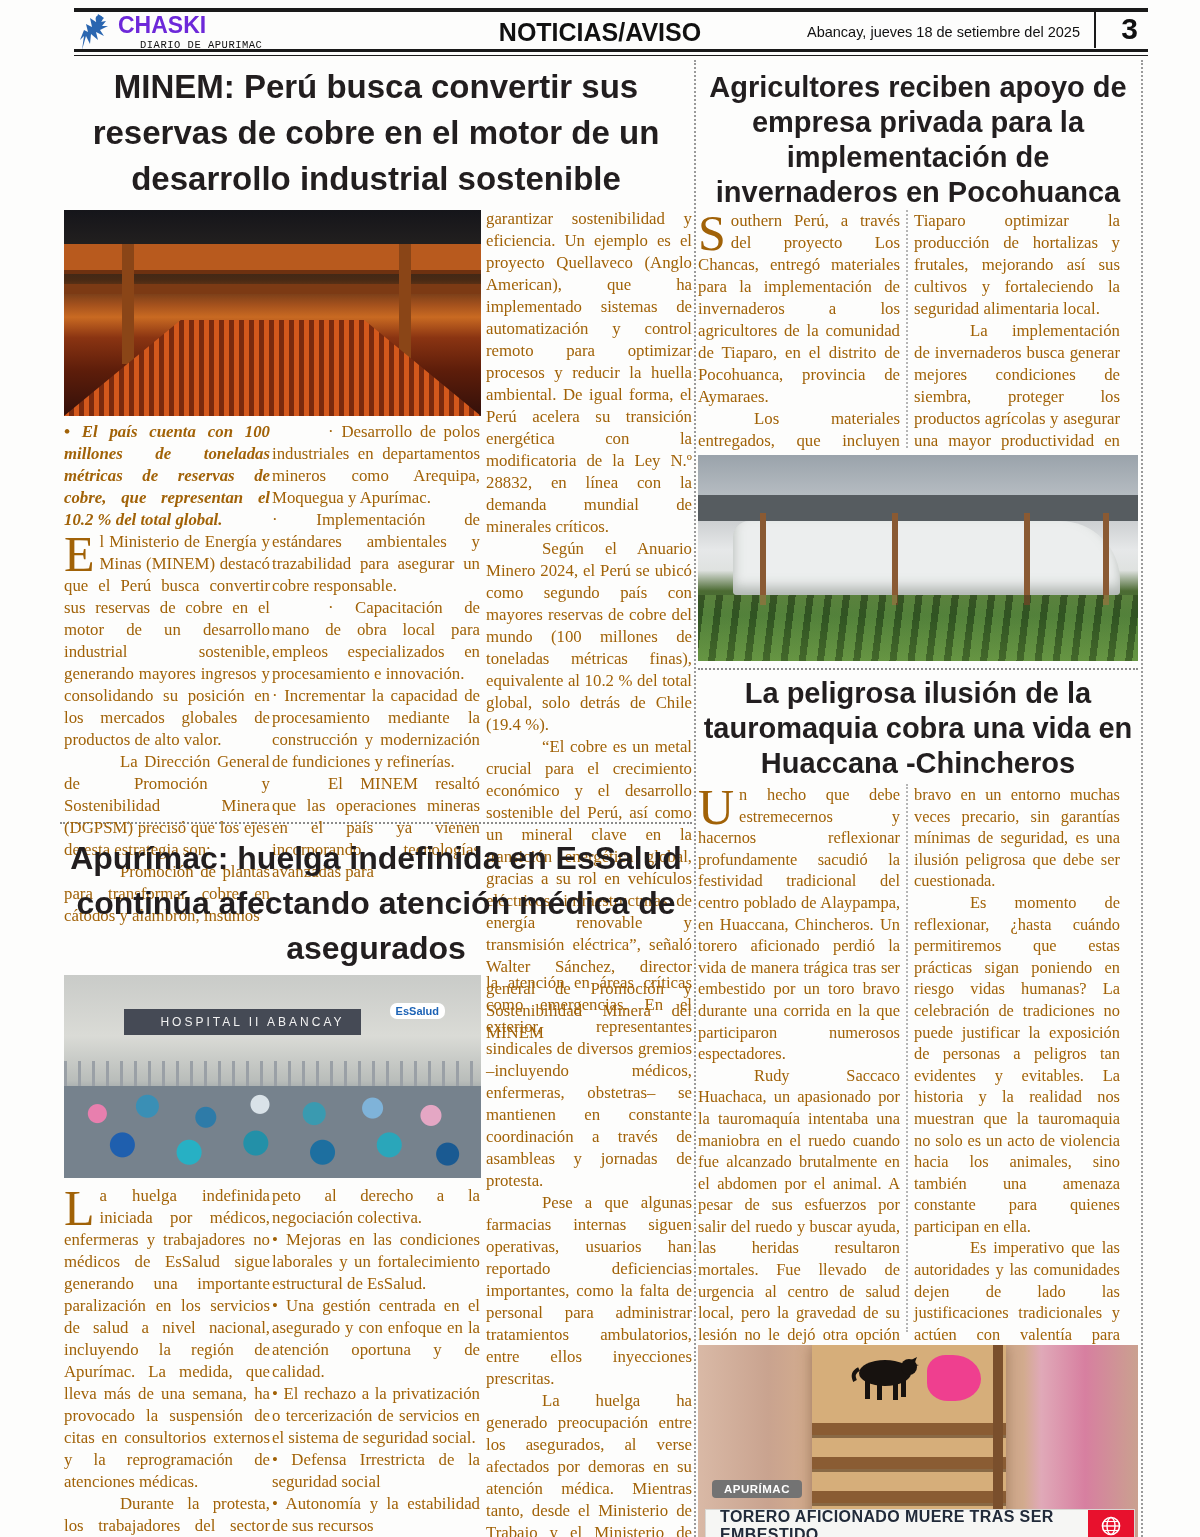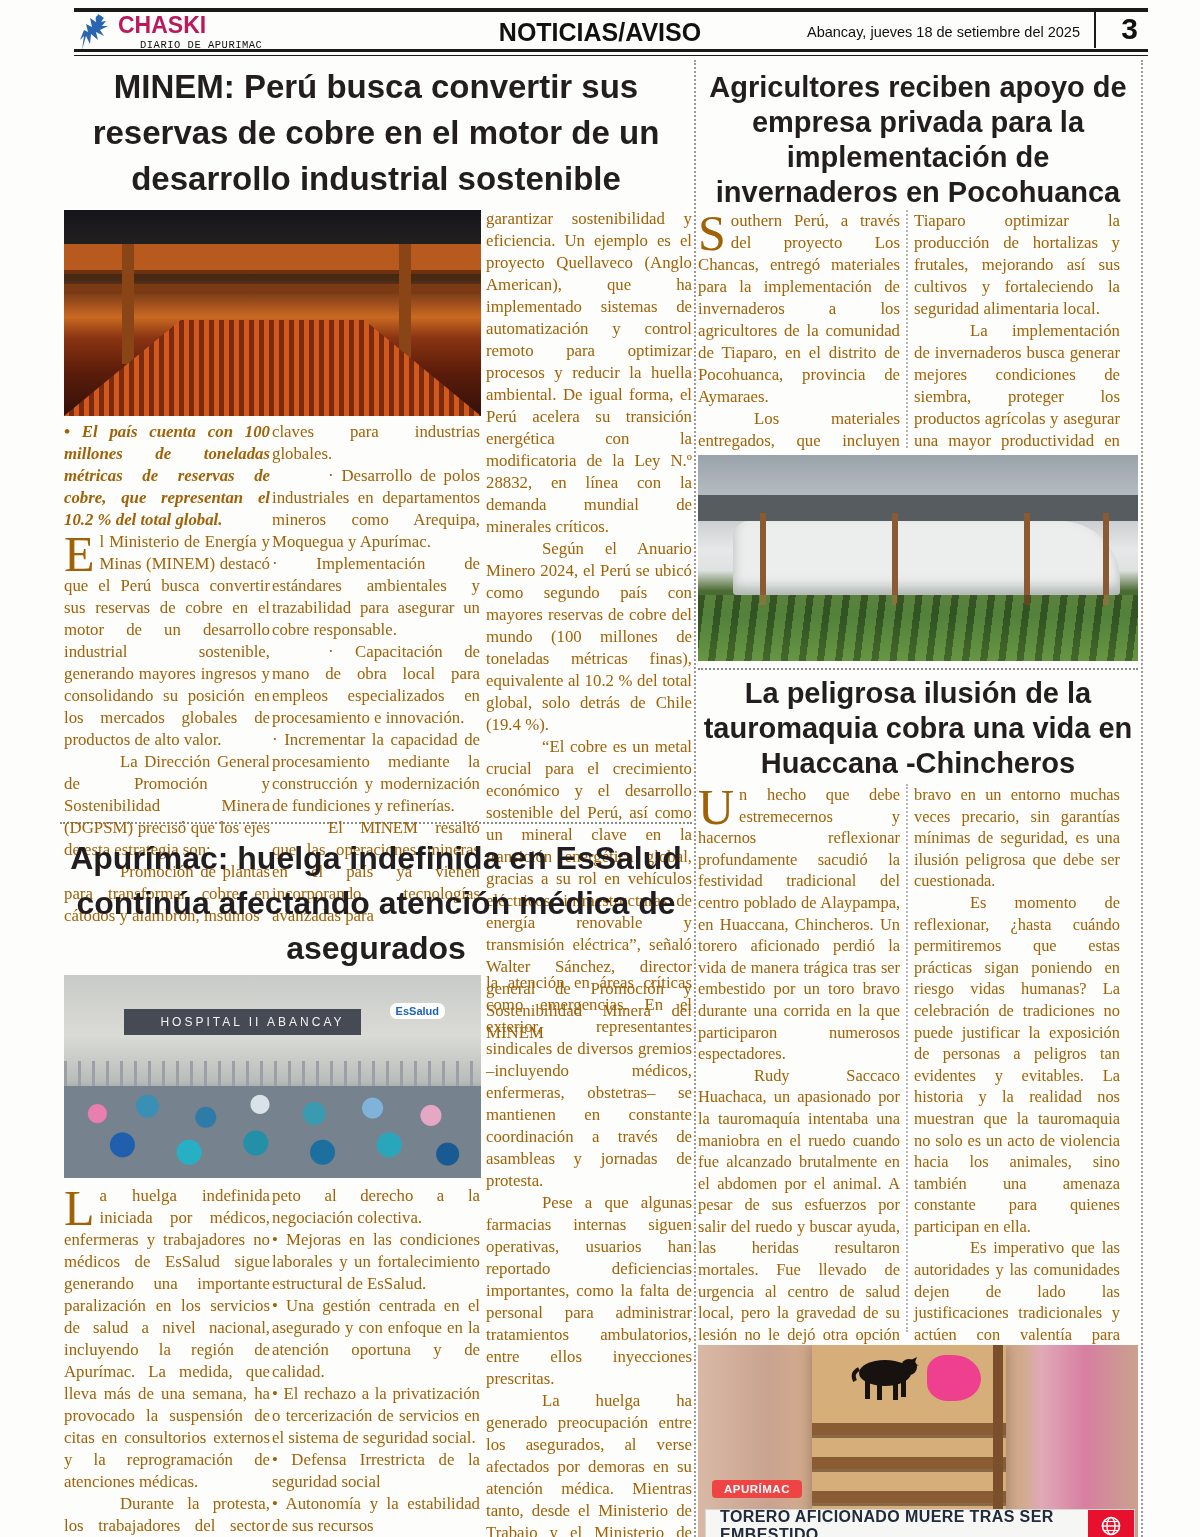--- a/index.html
+++ b/index.html
@@ -5,21 +5,21 @@
   html,body{margin:0;padding:0;background:#e9e9e9;}
   .page{position:relative;width:1200px;height:1537px;background:#fdfdfc;margin:0 auto;
         overflow:hidden;font-family:"Liberation Serif",serif;color:#141414;}
   
   .rule-top{position:absolute;left:74px;right:52px;top:8px;height:4px;background:#1a1a1a;}
   .rule-head-bot{position:absolute;left:74px;right:52px;top:49px;height:3px;background:#1a1a1a;}
   .rule-head-bot2{position:absolute;left:74px;right:52px;top:55px;height:1px;background:#1a1a1a;}
   .brand{position:absolute;left:78px;top:12px;display:flex;align-items:center;gap:6px;}
   .brand svg{display:block;}
   .brand-text{line-height:1;}
-  .brand-title{font-family:"Liberation Sans",sans-serif;font-weight:700;font-size:23px;color:#be185d;}
+  .brand-title{font-family:"Liberation Sans",sans-serif;font-weight:700;font-size:23px;color:#6d28d9;}
   .brand-sub{font-family:Liberation Mono, monospace;font-size:10.5px;letter-spacing:.5px;color:#111;margin-top:3px;padding-left:22px;}
   .section-title{position:absolute;left:0;right:0;top:18px;text-align:center;
         font-family:"Liberation Sans",sans-serif;font-weight:700;font-size:25px;color:#111;}
   .dateline{position:absolute;right:120px;top:24px;font-family:"Liberation Sans",sans-serif;
         font-size:14.5px;color:#111;}
   .page-num-sep{position:absolute;right:104px;top:10px;width:2px;height:38px;background:#1a1a1a;}
   .page-num{position:absolute;right:62px;top:12px;font-family:"Liberation Sans",sans-serif;
         font-weight:700;font-size:30px;color:#111;}
   
   .vdiv{position:absolute;width:0;border-left:2px dotted #9a9a9a;}
@@ -75,21 +75,21 @@
        radial-gradient(circle at 46% 62%,#2390a8 0 12px,transparent 13px),
        radial-gradient(circle at 62% 72%,#1d6fa0 0 12px,transparent 13px),
        radial-gradient(circle at 78% 64%,#2aa6ba 0 12px,transparent 13px),
        radial-gradient(circle at 92% 74%,#1a5a92 0 11px,transparent 12px);}
   .ph-bull{left:698px;top:1345px;width:440px;height:192px;
      background:linear-gradient(90deg,#d9b9a6 0%,#c9a38f 16%,#d2ab8e 24%,#d2ab8e 74%,#e0a9b8 78%,#d77fa0 88%,#caa18f 100%);}
   .ph-bull .arena{position:absolute;left:26%;width:44%;top:0;bottom:0;background:#d6ae7a;box-shadow:0 0 14px rgba(90,60,30,.45);}
   .ph-bull .rail{position:absolute;left:26%;width:44%;height:12px;background:#8a5c33;box-shadow:0 3px 0 rgba(60,35,15,.5);}
   .ph-bull .postv{position:absolute;left:67%;top:0;bottom:0;width:10px;background:#7a4f2c;}
   .ph-bull .cape{position:absolute;left:52%;top:10px;width:54px;height:46px;background:#ef3f8f;border-radius:40% 60% 55% 45%;}
-  .badge{position:absolute;left:712px;top:1480px;background:#ef4444;color:#fff;
+  .badge{position:absolute;left:712px;top:1480px;background:#737373;color:#fff;
      font-family:"Liberation Sans",sans-serif;font-weight:700;font-size:11.5px;letter-spacing:.5px;
      padding:3px 12px;border-radius:4px;z-index:3;}
   .caption-bar{position:absolute;left:706px;right:66px;top:1500px;height:32px;background:#f6f6f4;
      display:flex;align-items:center;z-index:2;box-shadow:0 0 0 1px #d8d8d4;margin-top:10px;}
   .caption-text{font-family:"Liberation Sans",sans-serif;font-weight:700;font-size:16px;
      color:#222b3a;padding-left:14px;letter-spacing:.4px;flex:1;}
   .caption-logo{width:46px;height:32px;background:#e8112d;display:flex;align-items:center;justify-content:center;}
 </style>
 </head>
 <body>
@@ -134,21 +134,20 @@
   </div>
 
   <div class="col" style="left:64px;top:421px;width:206px;">
     <p class="lead">•   El país cuenta con 100 millones de toneladas métricas de reservas de cobre, que representan el 10.2 % del total global.</p>
     <p><span class="drop">E</span><span>l Ministerio de Energía y Minas (MINEM) destacó que el Perú busca convertir sus reservas de cobre en el motor de un desarrollo industrial sostenible, generando mayores ingresos y consolidando su posición en los mercados globales de productos de alto valor.</span></p>
     <p class="ind">La Dirección General de Promoción y Sostenibilidad Minera (DGPSM) precisó que los ejes de esta estrategia son:</p>
     <p class="ind">Promoción de plantas para transformar cobre en cátodos y alambrón, insumos</p>
   </div>
 
   <div class="col" style="left:272px;top:421px;width:208px;">
-    <p>claves para industrias globales.</p>
     <p class="ind">· Desarrollo de polos industriales en departamentos mineros como Arequipa, Moquegua y Apurímac.</p>
     <p>· Implementación de estándares ambientales y trazabilidad para asegurar un cobre responsable.</p>
     <p class="ind">· Capacitación de mano de obra local para empleos especializados en procesamiento e innovación.</p>
     <p>· Incrementar la capacidad de procesamiento mediante la construcción y modernización de fundiciones y refinerías.</p>
     <p class="ind">El MINEM resaltó que las operaciones mineras en el país ya vienen incorporando tecnologías avanzadas para</p>
   </div>
 
   <div class="col" style="left:486px;top:208px;width:206px;">
     <p>garantizar sostenibilidad y eficiencia. Un ejemplo es el proyecto Quellaveco (Anglo American), que ha implementado sistemas de automatización y control remoto para optimizar procesos y reducir la huella ambiental. De igual forma, el Perú acelera su transición energética con la modificatoria de la Ley N.º 28832, en línea con la demanda mundial de minerales críticos.</p>
     <p class="ind">Según el Anuario Minero 2024, el Perú se ubicó como segundo país con mayores reservas de cobre del mundo (100 millones de toneladas métricas finas), equivalente al 10.2 % del total global, solo detrás de Chile (19.4 %).</p>

